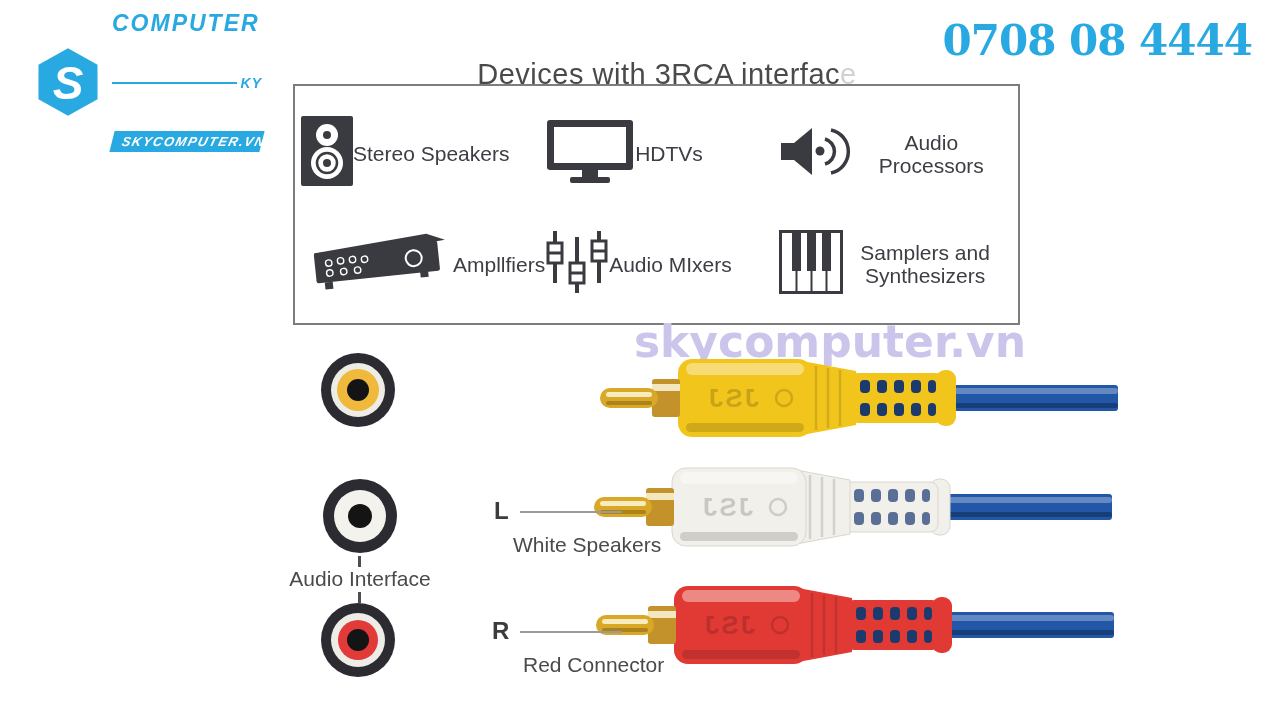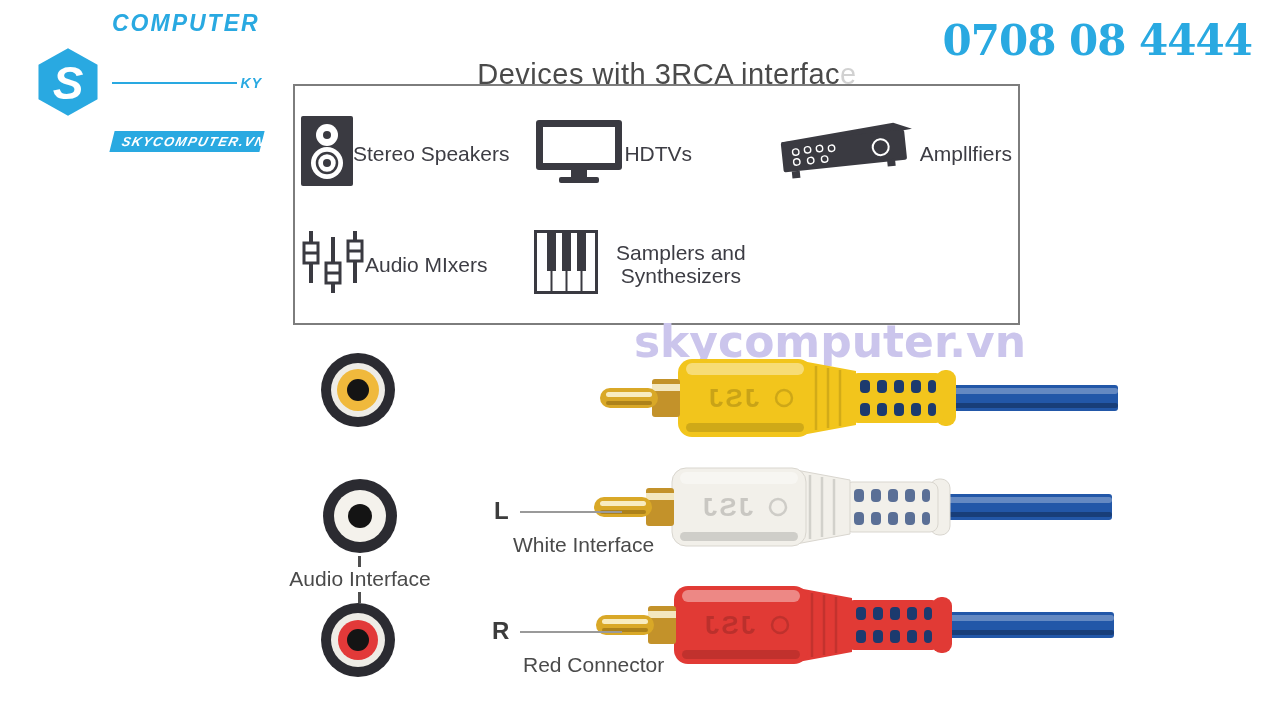--- a/index.html
+++ b/index.html
@@ -142,20 +142,32 @@
         <svg width="90" height="66" viewBox="0 0 90 66">
           <rect class="ic" x="2" y="2" width="86" height="50" rx="3"></rect>
           <rect x="9" y="9" width="72" height="36" fill="#fff"></rect>
           <rect class="ic" x="37" y="52" width="16" height="7"></rect>
           <rect class="ic" x="25" y="59" width="40" height="6" rx="2"></rect>
         </svg>
       </div>
       <div class="cell-label">HDTVs</div>
     </div>
 
+    <div class="cell">
+      <div class="icon-area">
+        <svg width="72" height="62" viewBox="0 0 72 62">
+          <rect class="ic" x="2" y="23" width="13" height="17"></rect>
+          <polygon class="ic" points="15,23 33,8 33,55 15,40"></polygon>
+          <circle class="ic" cx="41" cy="31" r="4.5"></circle>
+          <path class="ic-stroke" d="M46,19 a13,13 0 0 1 0,25" stroke-width="3.5"></path>
+          <path class="ic-stroke" d="M52,10 a22,22 0 0 1 0,43" stroke-width="3.5"></path>
+        </svg>
+      </div>
+      <div class="cell-label">Audio Processors</div>
+    </div>
 
     <div class="cell">
       <div class="icon-area">
         <svg width="152" height="62" viewBox="0 0 152 62">
           <g transform="rotate(-6 76 32)">
             <polygon class="ic" points="14,16 128,8 146,16 32,24"></polygon>
             <rect class="ic" x="14" y="16" width="124" height="30" rx="2"></rect>
             <circle cx="28" cy="27" r="3.2" fill="none" stroke="#fff" stroke-width="1.4"></circle>
             <circle cx="40" cy="26" r="3.2" fill="none" stroke="#fff" stroke-width="1.4"></circle>
             <circle cx="52" cy="26" r="3.2" fill="none" stroke="#fff" stroke-width="1.4"></circle>
@@ -292,21 +304,21 @@
       <circle class="marking-ring" cx="186" cy="55" r="8"></circle>
       <rect class="gold-d" x="54" y="36" width="28" height="38" rx="3"></rect>
       <rect class="gold-hi" x="54" y="41" width="28" height="7"></rect>
       <rect class="gold" x="2" y="45" width="58" height="20" rx="10"></rect>
       <rect class="gold-hi" x="8" y="49" width="46" height="5" rx="2.5"></rect>
       <rect class="gold-sh" x="8" y="58" width="46" height="4" rx="2"></rect>
     </svg>
   </div>
   <div class="channel-label" style="left:494px; top:497px;">L</div>
   <div class="pointer-line" style="left:520px; top:511px;"></div>
-  <div class="conn-label" style="left:513px; top:533px;">White Interface</div>
+  <div class="conn-label" style="left:513px; top:533px;">White Speakers</div>
 
   <div class="connector conn-red" style="left:594px; top:570px; --c:var(--connector-red);">
     <svg width="520" height="110" viewBox="0 0 520 110">
       <rect class="cable" x="352" y="42" width="168" height="26" rx="3"></rect>
       <rect class="cable-hi" x="352" y="45" width="168" height="6" rx="3"></rect>
       <rect class="cable-sh" x="352" y="60" width="168" height="5" rx="2.5"></rect>
       <rect class="cbody" x="338" y="27" width="20" height="56" rx="9"></rect>
       <rect class="cbody" x="252" y="30" width="94" height="50" rx="8"></rect>
       <rect class="slot" x="262" y="37" width="10" height="13" rx="4"></rect>
       <rect class="slot" x="279" y="37" width="10" height="13" rx="4"></rect>

